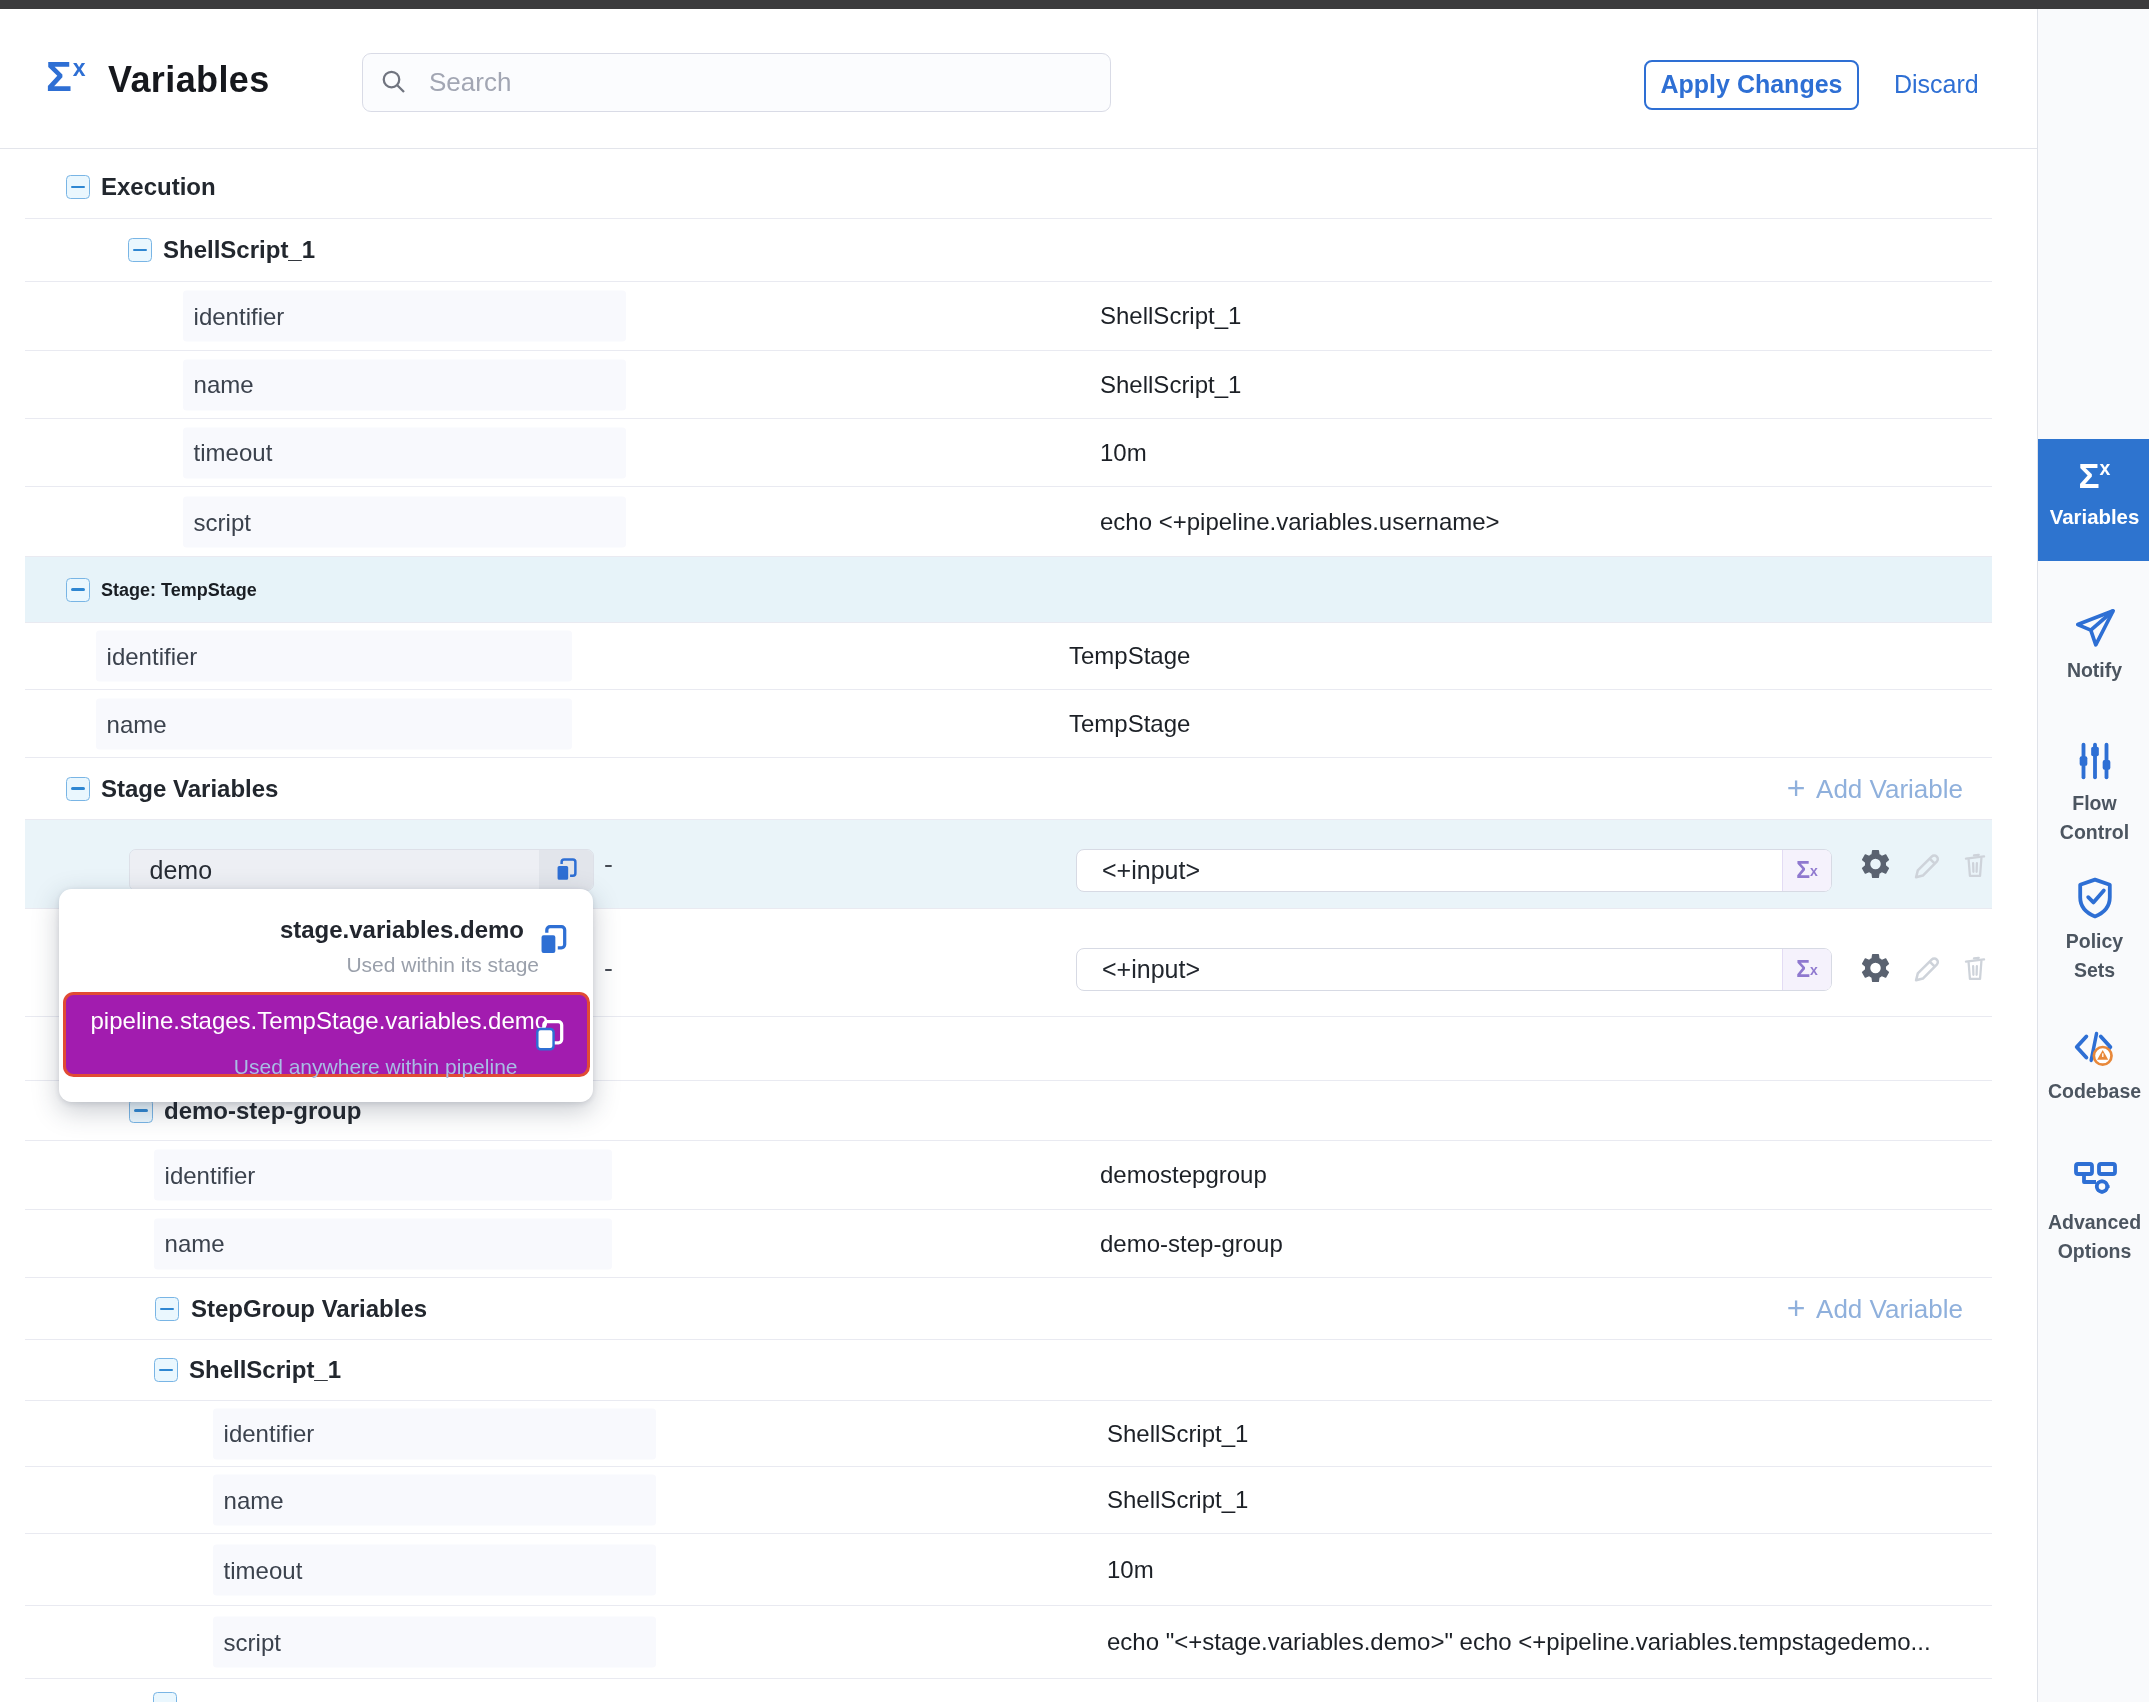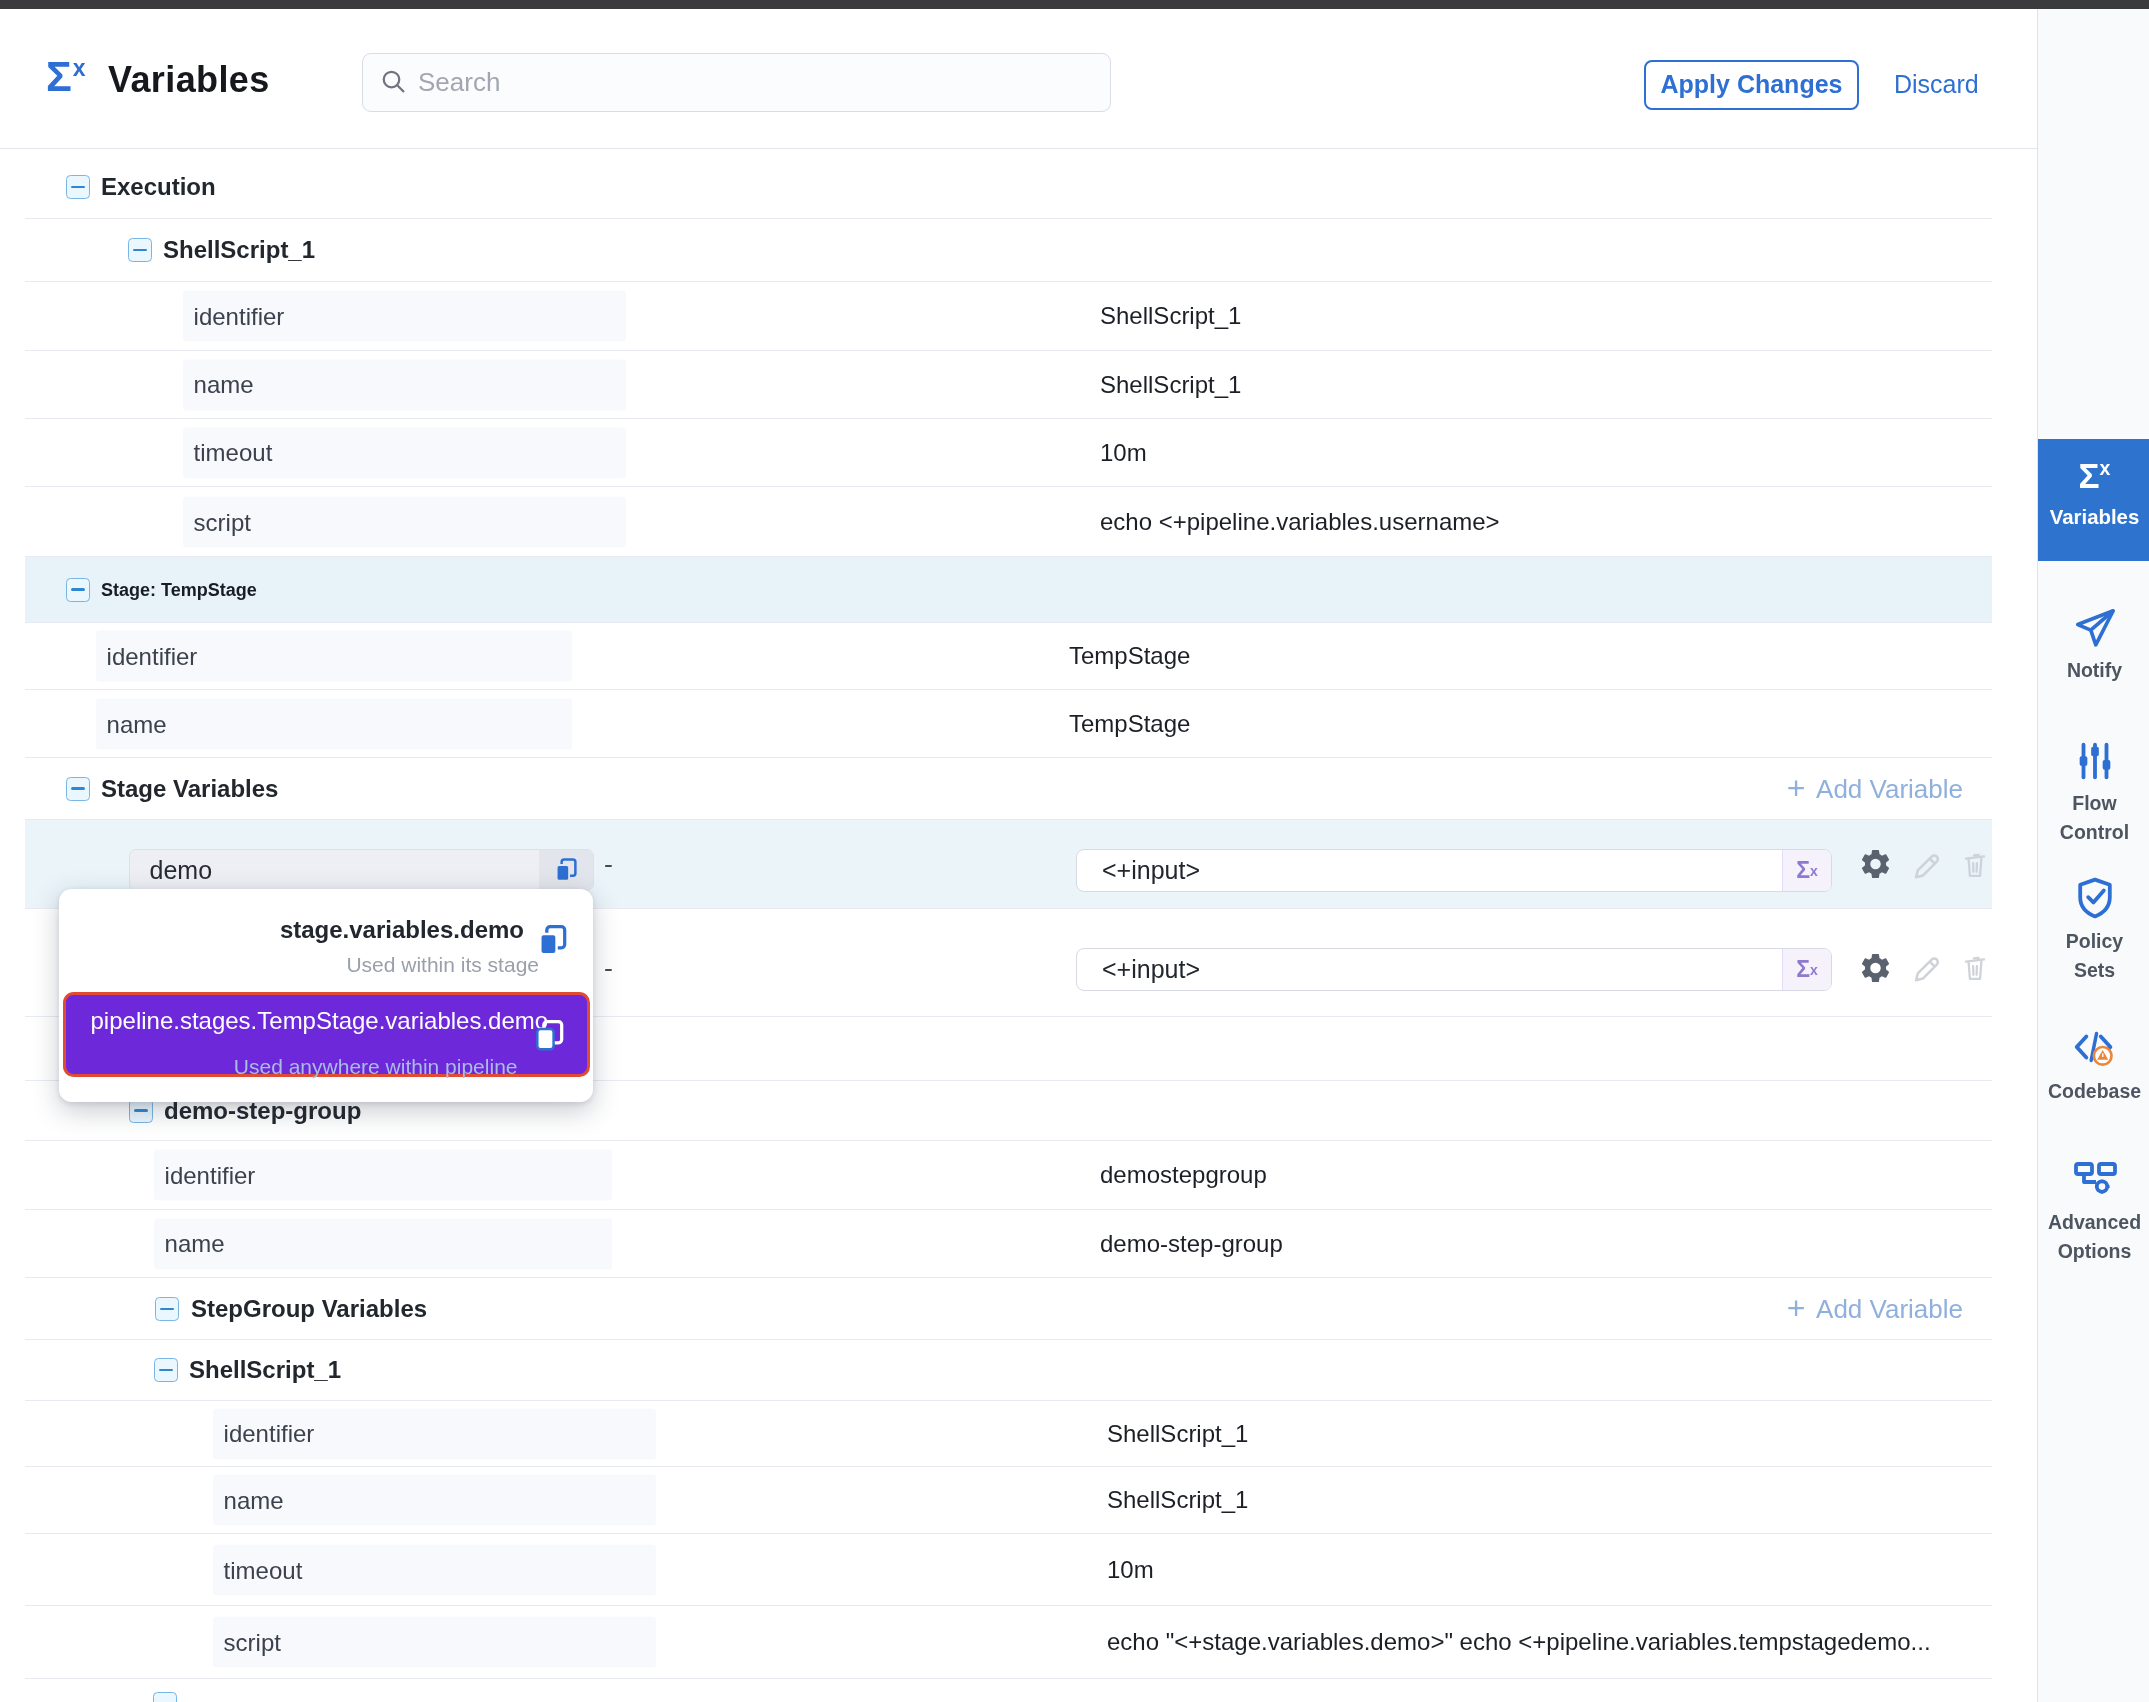--- a/index.html
+++ b/index.html
@@ -10,21 +10,21 @@
   
   .topbar { position:absolute; left:0; top:0; width:2149px; height:8.9px; background:#3b3b3d; z-index:40; }
 
   
   .header { position:absolute; left:0; top:8.9px; width:2037px; height:140px; background:#fff; border-bottom:1.8px solid #e3e5eb; z-index:5; }
   .logo { position:absolute; left:46px; top:46px; font-weight:700; color:#2e6fd4; font-size:43px; line-height:1; }
   .logo .supx { font-size:23px; font-weight:700; vertical-align:super; margin-left:0.9px; }
   .page-title { position:absolute; left:108px; top:50px; font-size:36px; font-weight:700; color:#16181d; letter-spacing:0.4px; }
   .searchbox { position:absolute; left:362px; top:44px; width:749px; height:59px; background:#fbfcfe; border:1.8px solid #d9dbe6; border-radius:8.9px; display:flex; align-items:center; padding:0 16px; }
   .searchbox svg { flex:0 0 auto; }
-  .search-ph { margin-left:9px; font-size:26px; color:#a2a6b3; }
+  .search-ph { margin-left:20px; font-size:26px; color:#a2a6b3; }
   .apply-btn { position:absolute; left:1644px; top:51px; width:215px; height:50px; border:2.2px solid #2e6fd4; border-radius:8px; background:#fff; color:#2e6fd4; font-size:25px; font-weight:600; display:flex; align-items:center; justify-content:center; }
   .discard-btn { position:absolute; left:1894px; top:51px; height:50px; display:flex; align-items:center; color:#2e6fd4; font-size:25px; font-weight:500; }
 
   
   .sidebar { position:absolute; left:2037px; top:8.9px; width:113px; height:1694px; background:#f9fafc; border-left:1.8px solid #dfe2e9; z-index:6; }
   .side-item { position:absolute; left:0; width:113px; text-align:center; color:#4c5560; font-weight:700; font-size:19.5px; line-height:1.5; }
   .side-item .ic { display:block; margin:0 auto 5.3px auto; }
   .tab-selected { position:absolute; left:0; top:430px; width:113px; height:122px; background:#2e74cf; color:#fff; text-align:center; }
   .tab-selected .sigma { display:block; margin-top:19.5px; font-size:35px; font-weight:700; line-height:1; }
   .tab-selected .sigma .supx { font-size:19.5px; vertical-align:super; }
@@ -53,21 +53,21 @@
   .v-input .chip { flex:0 0 49px; align-self:stretch; background:#f5f2fc; border-left:1.8px solid #e3dcf4; border-radius:0 6.2px 6.2px 0; display:flex; align-items:center; justify-content:center; font-size:23px; color:#8f79cf; font-weight:600; }
   .v-input .chip .supx { font-size:14px; vertical-align:super; }
   .rowicons { position:absolute; top:50%; transform:translateY(-50%); display:flex; align-items:center; gap:16px; left:1833px; }
 
   
   .popup { position:absolute; left:59px; top:889px; width:534px; height:213px; background:#fff; border-radius:12.4px; box-shadow:0 8.9px 26.6px rgba(40,50,70,.25), 0 1.8px 5.3px rgba(40,50,70,.12); z-index:20; }
   .pop-item1 { position:absolute; left:0; top:0; right:0; height:101px; }
   .pop-item1 .t { position:absolute; right:69px; top:26.6px; font-size:24px; font-weight:700; color:#22262e; }
   .pop-item1 .s { position:absolute; right:54px; top:64px; font-size:21px; color:#9aa0ab; }
   .pop-item1 .cp { position:absolute; right:21px; top:32px; }
-  .pop-item2 { position:absolute; left:3.5px; right:3.5px; top:103px; height:85px; background:#6d28d9; border:3.5px solid #e14b34; border-radius:10.6px; }
+  .pop-item2 { position:absolute; left:3.5px; right:3.5px; top:103px; height:85px; background:#a21caf; border:3.5px solid #e14b34; border-radius:10.6px; }
   .pop-item2 .t { position:absolute; left:25px; top:12.4px; font-size:24px; font-weight:500; color:#ffffff; white-space:nowrap; }
   .pop-item2 .s { position:absolute; right:69px; top:60px; font-size:21px; color:#a9bde4; }
   .pop-item2 .cp { position:absolute; right:17.7px; top:21px; }
 </style>
 </head>
 <body>
 
 <div class="page">
 
   <div class="topbar"></div>

